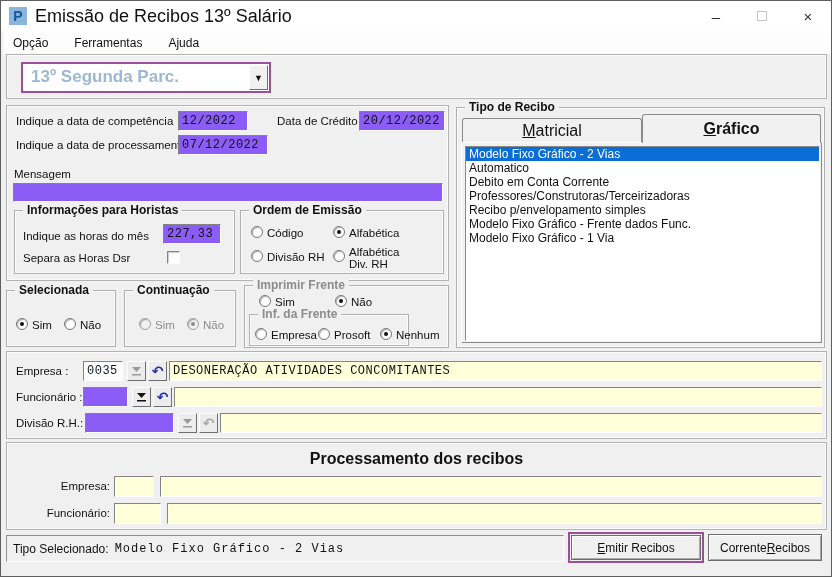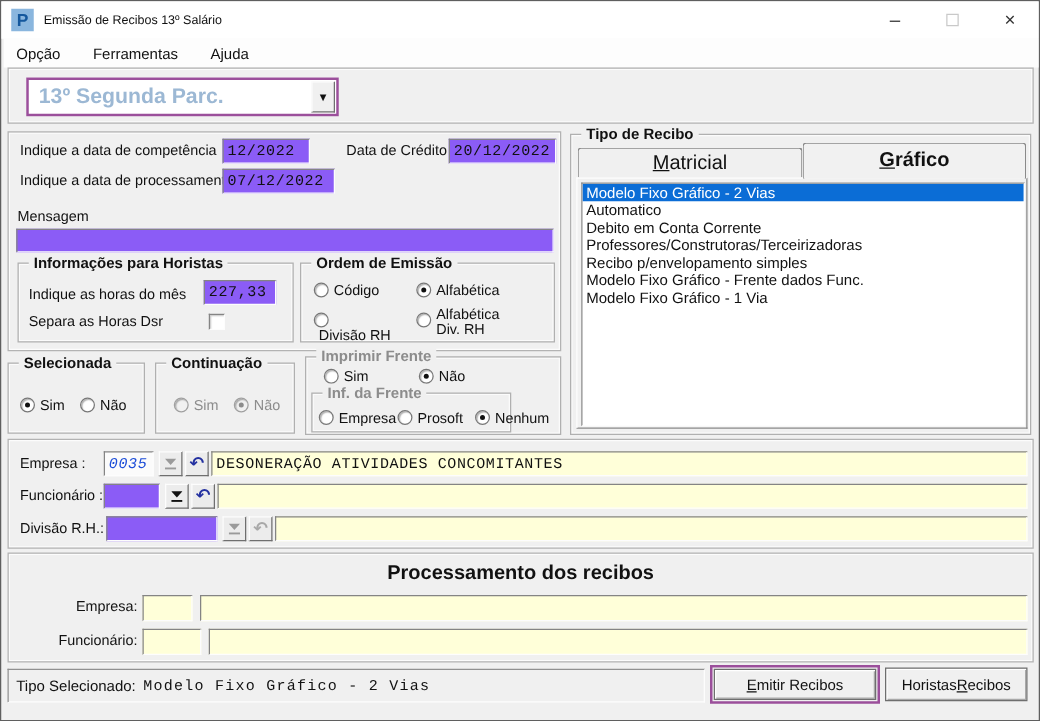--- a/index.html
+++ b/index.html
@@ -3,33 +3,33 @@
 <meta charset="utf-8">
 <style>
   html,body{margin:0;padding:0;background:#ffffff;}
   *{box-sizing:border-box;}
   .window{position:relative;width:832px;height:577px;background:#f0f0f0;
     border:1px solid #5f5f5f;font-family:"Liberation Sans",sans-serif;font-size:12px;color:#111;
     overflow:hidden;}
   .titlebar{position:absolute;left:0;top:0;width:830px;height:30px;background:#ffffff;display:flex;align-items:center;}
   .appicon{width:18px;height:18px;margin-left:8px;background:#8ab6de;color:#15589d;font-weight:bold;
     font-size:14px;display:flex;align-items:center;justify-content:center;}
-  .wtitle{margin-left:8px;font-size:10px;}
+  .wtitle{margin-left:8px;font-size:18px;}
   .wbtns{position:absolute;right:0;top:0;height:30px;display:flex;}
   .wbtn{width:46px;height:30px;display:flex;align-items:center;justify-content:center;font-size:15px;color:#333;}
   .maxsq{width:10px;height:10px;border:1px solid #c9c9c9;}
   .menubar{position:absolute;left:2px;top:30px;width:828px;height:23px;background:#fdfdfd;display:flex;align-items:center;gap:26px;padding-left:10px;}
   .menuitem{font-size:12px;}
   .bevel{position:absolute;background:#f0f0f0;border:1px solid #b3b3b3;box-shadow:inset 0 0 0 1px #fcfcfc;}
   .lbl{position:absolute;font-size:11.5px;white-space:nowrap;}
   .inp{position:absolute;border:1px solid;border-color:#848484 #fdfdfd #fdfdfd #848484;background:#8b5cf6;
     font-size:12px;padding:2px 3px;overflow:hidden;white-space:nowrap;}
   .mono{font-family:"Liberation Mono","DejaVu Sans Mono",monospace;letter-spacing:0.5px;}
   .yellow{background:#ffffd9;}
-  .grayed{color:#1d4ed8;background:#fbfbfb;font-style:italic;}
+  .grayed{color:#0f172a;background:#fbfbfb;}
   .group{position:absolute;border:1px solid #b0b0b0;box-shadow:inset 0 0 0 1px #fbfbfb;}
   .legend{position:absolute;top:-8px;left:8px;background:#f0f0f0;padding:0 4px;font-weight:bold;font-size:12px;white-space:nowrap;}
   .legend.gray{color:#8c8c8c;}
   .opt{position:absolute;display:flex;align-items:flex-start;}
   .radio{width:12px;height:12px;border-radius:50%;background:#fff;border:1px solid #777;
     box-shadow:inset 1px 1px 1px rgba(0,0,0,.3);flex:none;position:relative;}
   .radio.on::after{content:'';position:absolute;left:3px;top:3px;width:4px;height:4px;border-radius:50%;background:#111;}
   .olabel{font-size:11.5px;margin-left:4px;white-space:pre-line;line-height:12px;padding-top:1px;}
   .dis .radio{border-color:#a0a0a0;background:#f1f1f1;}
   .dis .radio.on::after{background:#8c8c8c;}
@@ -118,21 +118,21 @@
     <div class="group" style="left:233px;top:104px;width:204px;height:64px;">
       <span class="legend">Ordem de Emissão</span>
       <span class="opt" style="left:10px;top:15px;">
         <span class="radio"></span>
         <span class="olabel">Código</span>
       </span>
       <span class="opt" style="left:92px;top:15px;">
         <span class="radio on"></span>
         <span class="olabel">Alfabética</span>
       </span>
-      <span class="opt" style="left:10px;top:39px;flex-direction:column;">
+      <span class="opt" style="left:10px;top:39px;">
         <span class="radio"></span>
         <span class="olabel">Divisão RH</span>
       </span>
       <span class="opt" style="left:92px;top:34px;">
         <span class="radio" style="margin-top:5px;"></span>
         <span class="olabel">Alfabética
 Div.  RH</span>
       </span>
     </div>
   </div>
@@ -274,18 +274,18 @@
   </div>
 
   <div class="purplewrap">
     <div class="btn3d">
       <span></span>
         <span class="u">E</span>
         <span>mitir Recibos</span>
     </div>
   </div>
   <div class="btn3d procbtn">
-    <span>Horistas </span>
+    <span>Corrente </span>
       <span class="u">R</span>
       <span>ecibos</span>
   </div>
 
 </div>
 
 </body></html>

